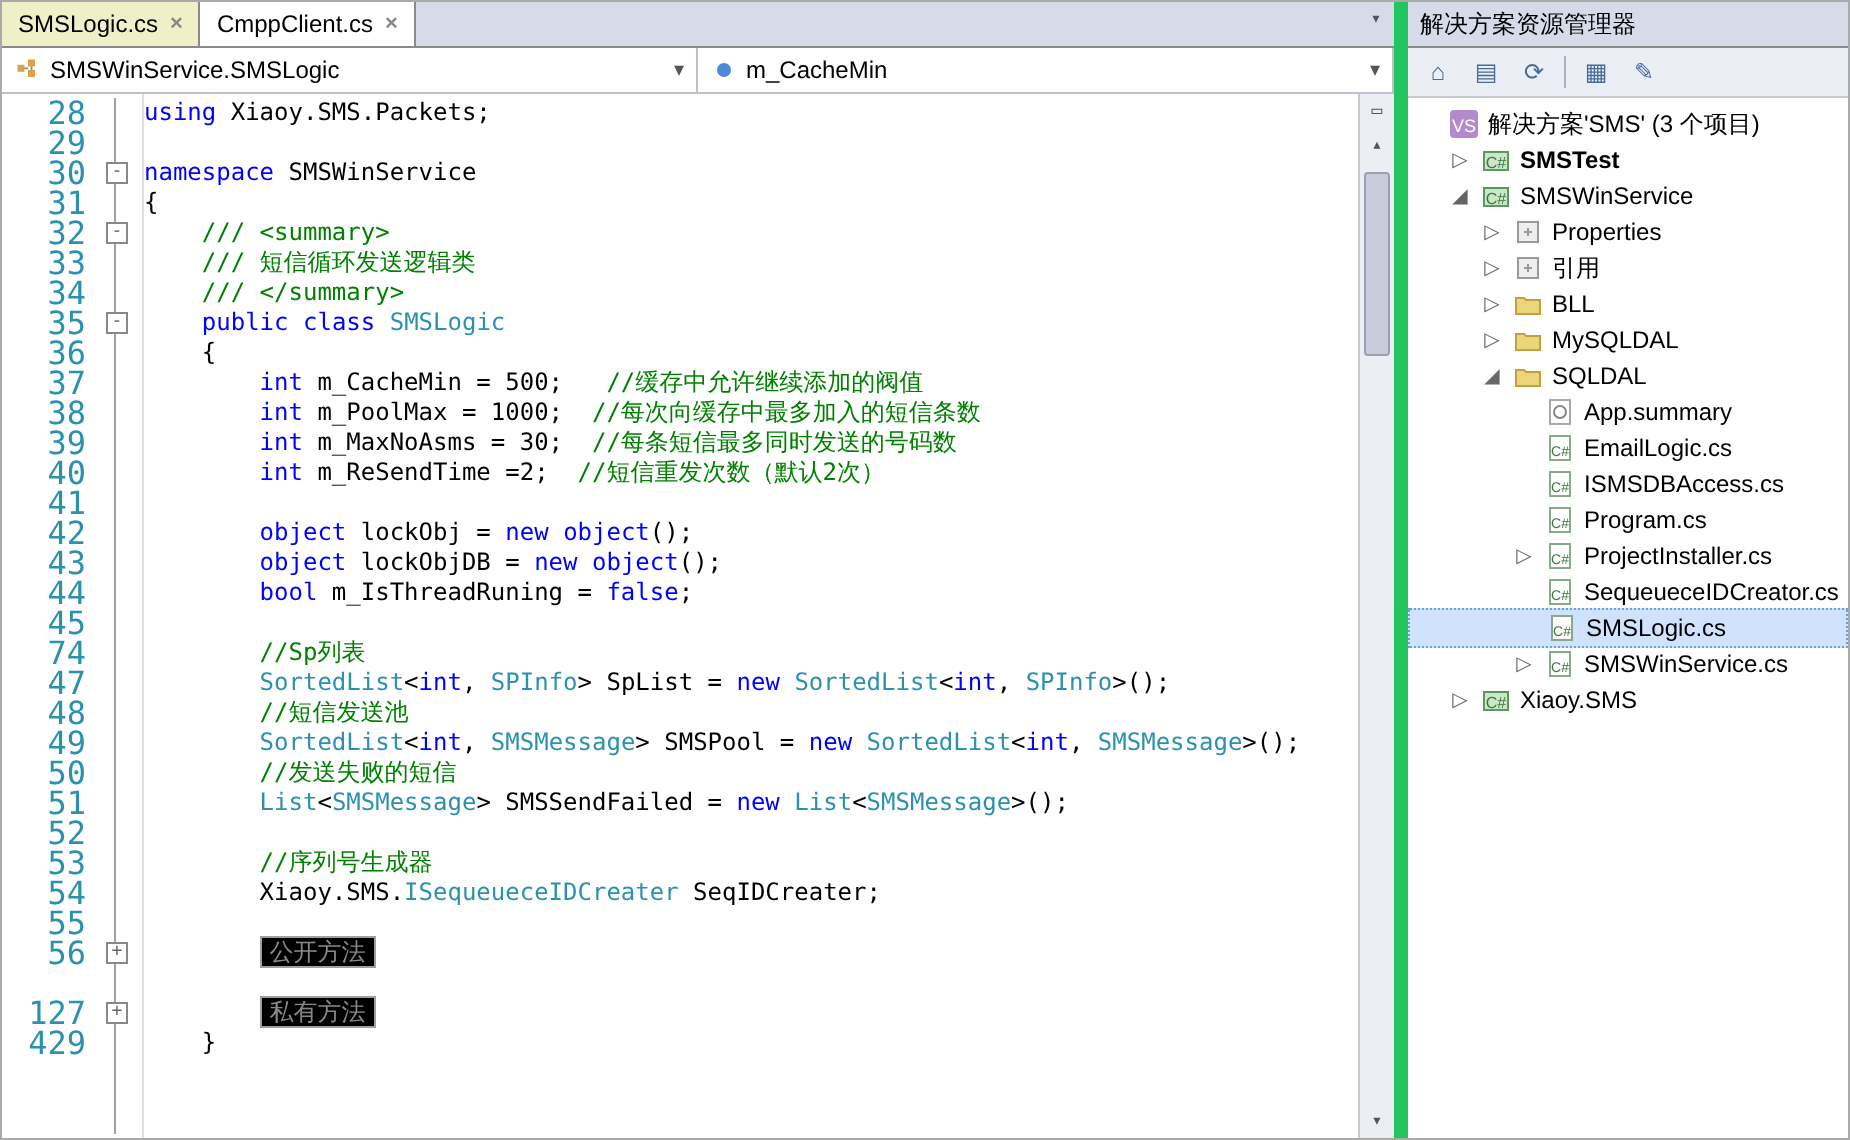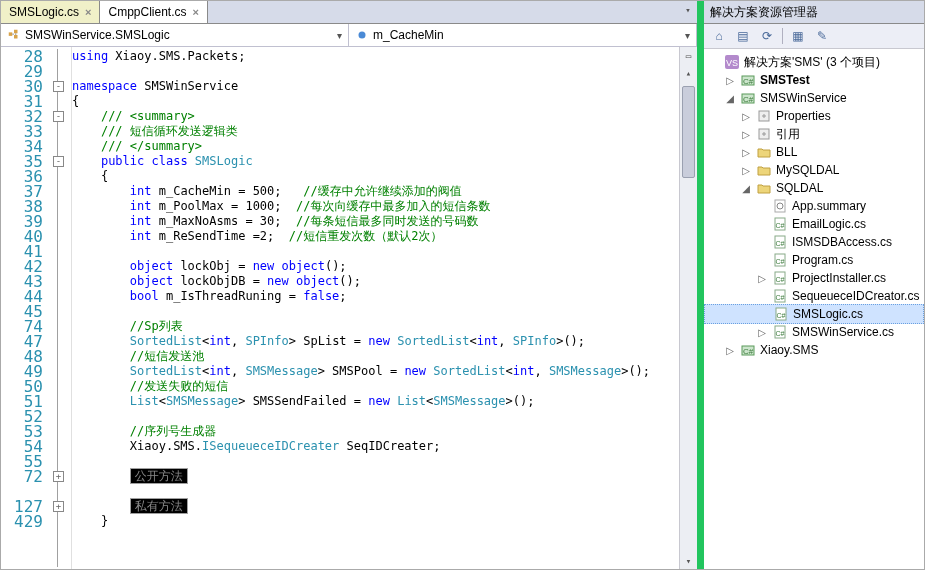--- a/index.html
+++ b/index.html
@@ -102,21 +102,21 @@
           <div>74</div>
           <div>47</div>
           <div>48</div>
           <div>49</div>
           <div>50</div>
           <div>51</div>
           <div>52</div>
           <div>53</div>
           <div>54</div>
           <div>55</div>
-          <div>72</div>
+          <div>56</div>
           <div></div>
           <div>127</div>
           <div>429</div>
           <div></div>
         </div>
       <div class="outline" id="outline">
           <div class="vline"></div>
           <div class="obox" style="top: 34px;">-</div>
           <div class="obox" style="top: 64px;">-</div>
           <div class="obox" style="top: 109px;">-</div>

